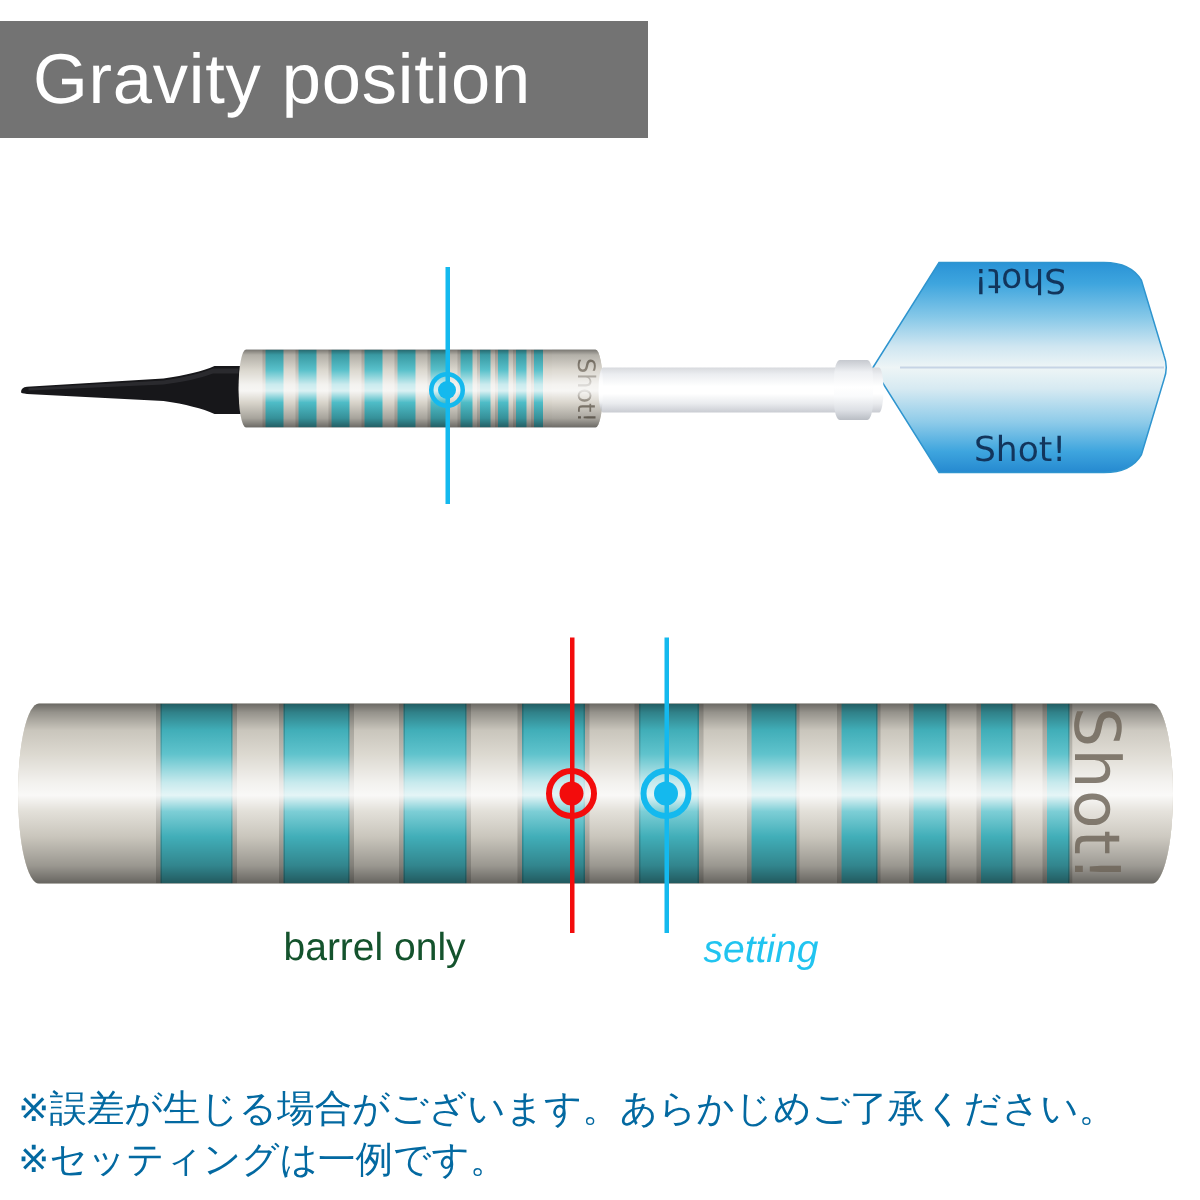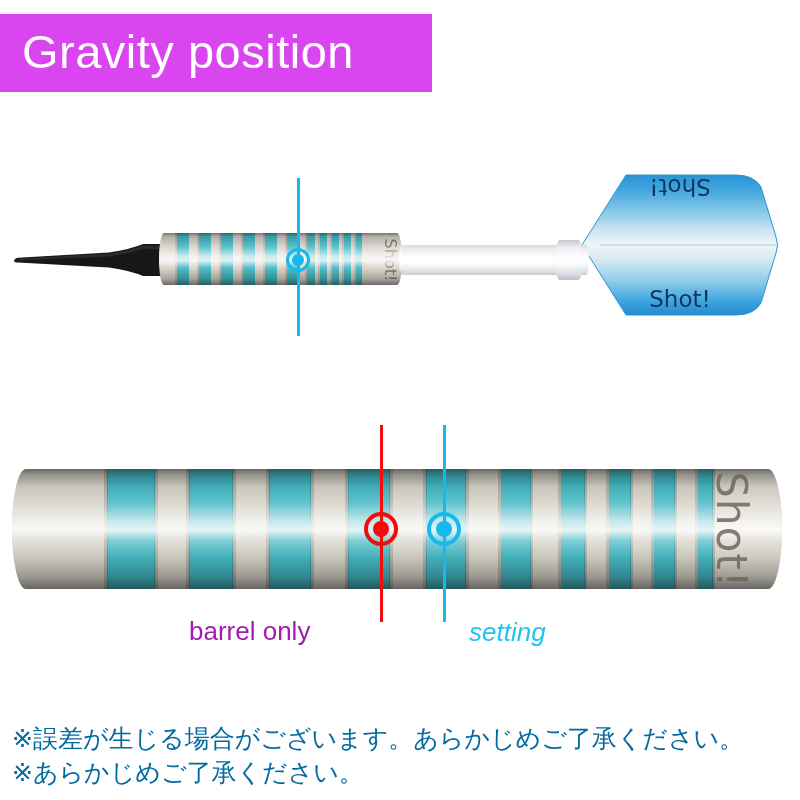--- a/index.html
+++ b/index.html
@@ -17,21 +17,21 @@
     -webkit-font-smoothing: antialiased;
   }
 
   
   #title-banner {
     position: absolute;
     left: 0;
     top: 14px;
     width: 432px;
     height: 78px;
-    background: #d946ef;
+    background: #737373;
     box-sizing: border-box;
   }
   #title-text {
     position: absolute;
     left: 22px;
     top: 50%;
     transform: translateY(-52%);
     color: #ffffff;
     font-size: 47px;
     font-weight: 400;
@@ -263,21 +263,21 @@
   
   .grav-label {
     position: absolute;
     font-size: 26px;
     white-space: nowrap;
     font-family: "Liberation Sans", "DejaVu Sans", sans-serif;
   }
   #label-barrel-only {
     left: 189px;
     top: 616px;
-    color: #a21caf;
+    color: #14532d;
   }
   #label-setting {
     left: 469px;
     top: 617px;
     color: #21c4f0;
     font-style: italic;
   }
 
   
   #footnotes {
@@ -434,14 +434,14 @@
 <div class="grav-dot" id="grav-dot-cyan">
   <div class="ring"></div>
   <div class="core"></div>
 </div>
 
 <div class="grav-label" id="label-barrel-only">barrel only</div>
 <div class="grav-label" id="label-setting">setting</div>
 
 <div id="footnotes">
   <div>※誤差が生じる場合がございます。あらかじめご了承ください。</div>
-  <div>※あらかじめご了承ください。</div>
+  <div>※セッティングは一例です。</div>
 </div>
 
 </body></html>

